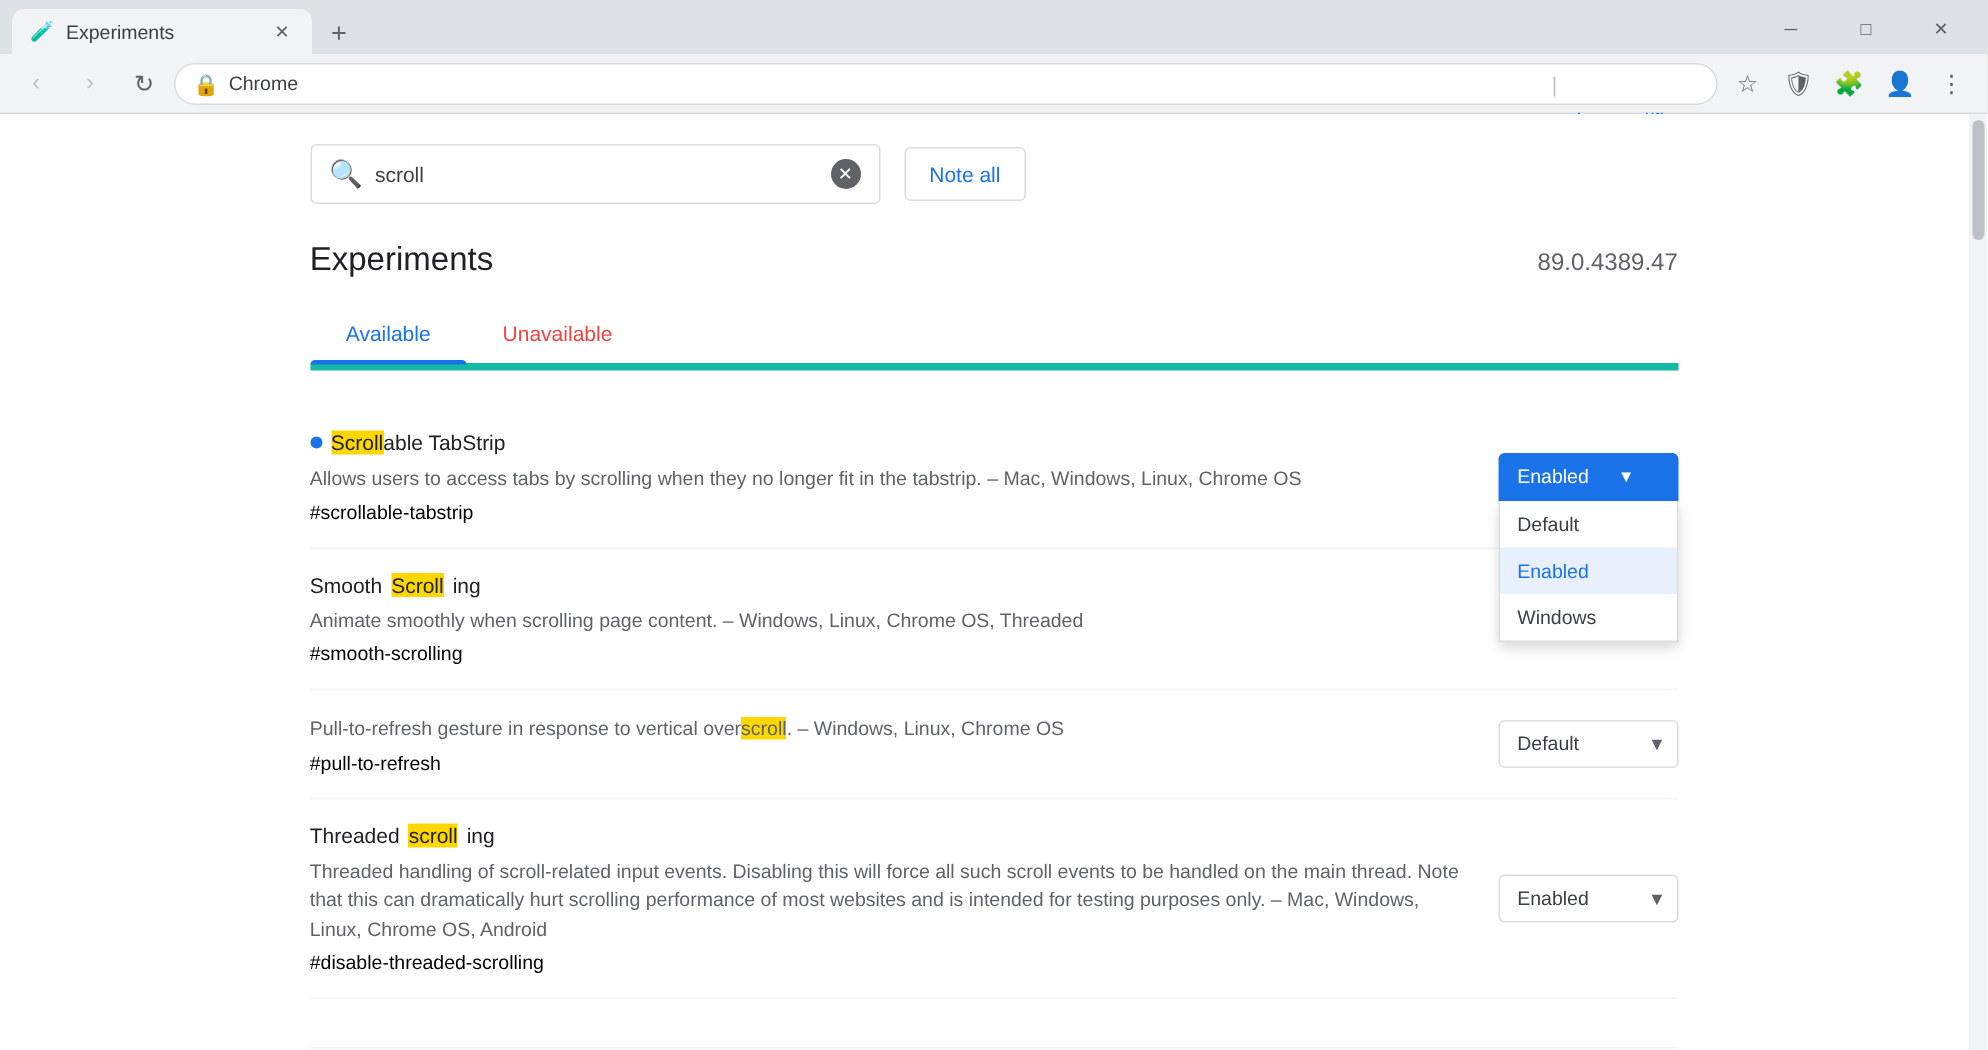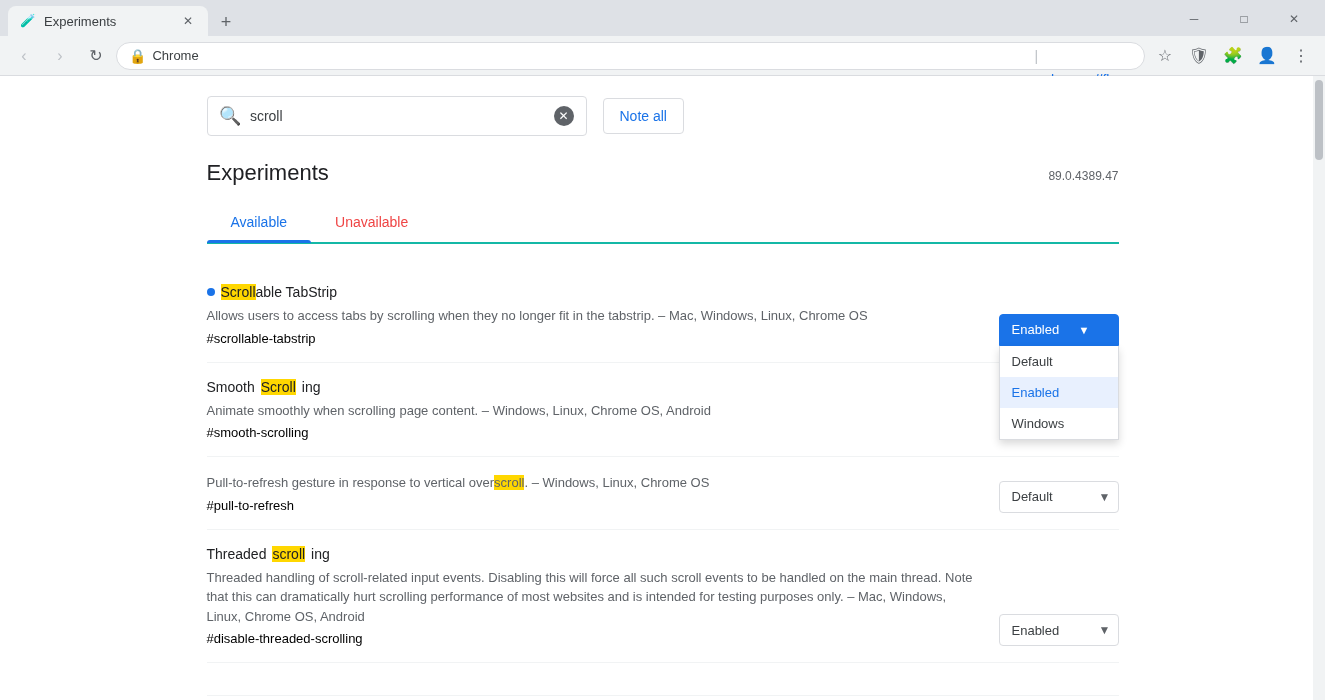--- a/index.html
+++ b/index.html
@@ -39,31 +39,31 @@
     .search-container { display: flex; align-items: center; gap: 16px; margin-bottom: 24px; }
     .search-box { flex: 1; max-width: 380px; height: 40px; border: 1px solid #dadce0; border-radius: 4px; display: flex; align-items: center; padding: 0 12px; gap: 8px; background: white; }
     .search-icon-svg { color: #5f6368; font-size: 18px; }
     .search-input { flex: 1; border: none; outline: none; font-size: 14px; color: #3c4043; }
     .search-clear { width: 20px; height: 20px; border-radius: 50%; background: #5f6368; color: white; display: flex; align-items: center; justify-content: center; cursor: pointer; font-size: 12px; }
     .reset-btn { height: 36px; padding: 0 16px; border: 1px solid #dadce0; border-radius: 4px; background: white; color: #1a73e8; font-size: 14px; cursor: pointer; white-space: nowrap; }
 
     
     .page-header { display: flex; align-items: baseline; justify-content: space-between; margin-bottom: 16px; }
     .page-title { font-size: 22px; font-weight: 400; color: #202124; }
-    .version-text { font-size: 12px; color: #5f6368; }
-
-    
-    .tabs-container { display: flex; border-bottom: 2px solid #14b8a6; margin-bottom: 24px; }
+    .version-text { font-size: 16px; color: #5f6368; }
+
+    
+    .tabs-container { display: flex; border-bottom: 5px solid #14b8a6; margin-bottom: 24px; }
     .tab-item { padding: 12px 24px; font-size: 14px; cursor: pointer; color: #ef4444; position: relative; }
     .tab-item.active { color: #1a73e8; }
     .tab-item.active::after { content: ''; position: absolute; bottom: -1px; left: 0; right: 0; height: 3px; background: #1a73e8; border-radius: 3px 3px 0 0; }
 
     
     .flag-item { padding: 16px 0; border-bottom: 1px solid #f1f3f4; position: relative; }
-    .flag-header { display: flex; align-items: flex-end; justify-content: space-between; gap: 24px; }
+    .flag-header { display: flex; align-items: center; justify-content: space-between; gap: 24px; }
     .flag-info { flex: 1; }
     .flag-name { font-size: 14px; font-weight: 500; color: #202124; margin-bottom: 6px; display: flex; align-items: center; gap: 6px; }
     .flag-name .blue-dot { width: 8px; height: 8px; border-radius: 50%; background: #1a73e8; flex-shrink: 0; }
     .flag-desc { font-size: 13px; color: #5f6368; line-height: 1.5; margin-bottom: 4px; }
     .flag-link { font-size: 13px; color: #000000; text-decoration: none; cursor: pointer; }
     .flag-control { flex-shrink: 0; margin-top: 0; }
     .highlight { background-color: #ffd700; font-weight: 500; }
 
     
     .dropdown-wrapper { position: relative; }
@@ -189,21 +189,21 @@
           </div>
         </div>
       </div>
 
       <div class="flag-item">
         <div class="flag-header">
           <div class="flag-info">
             <div class="flag-name">
               Smooth <span class="highlight">Scroll</span>ing
             </div>
-            <div class="flag-desc">Animate smoothly when scrolling page content. – Windows, Linux, Chrome OS, Android</div>
+            <div class="flag-desc">Animate smoothly when scrolling page content. – Windows, Linux, Chrome OS, Threaded</div>
             <a class="flag-link">#smooth-scrolling</a>
           </div>
           <div class="flag-control">
             <div class="dropdown-wrapper">
               <select class="dropdown-select">
                 <option>Default</option>
                 <option>Enabled</option>
                 <option>Disabled</option>
               </select>
               <span class="dropdown-arrow">▼</span>

